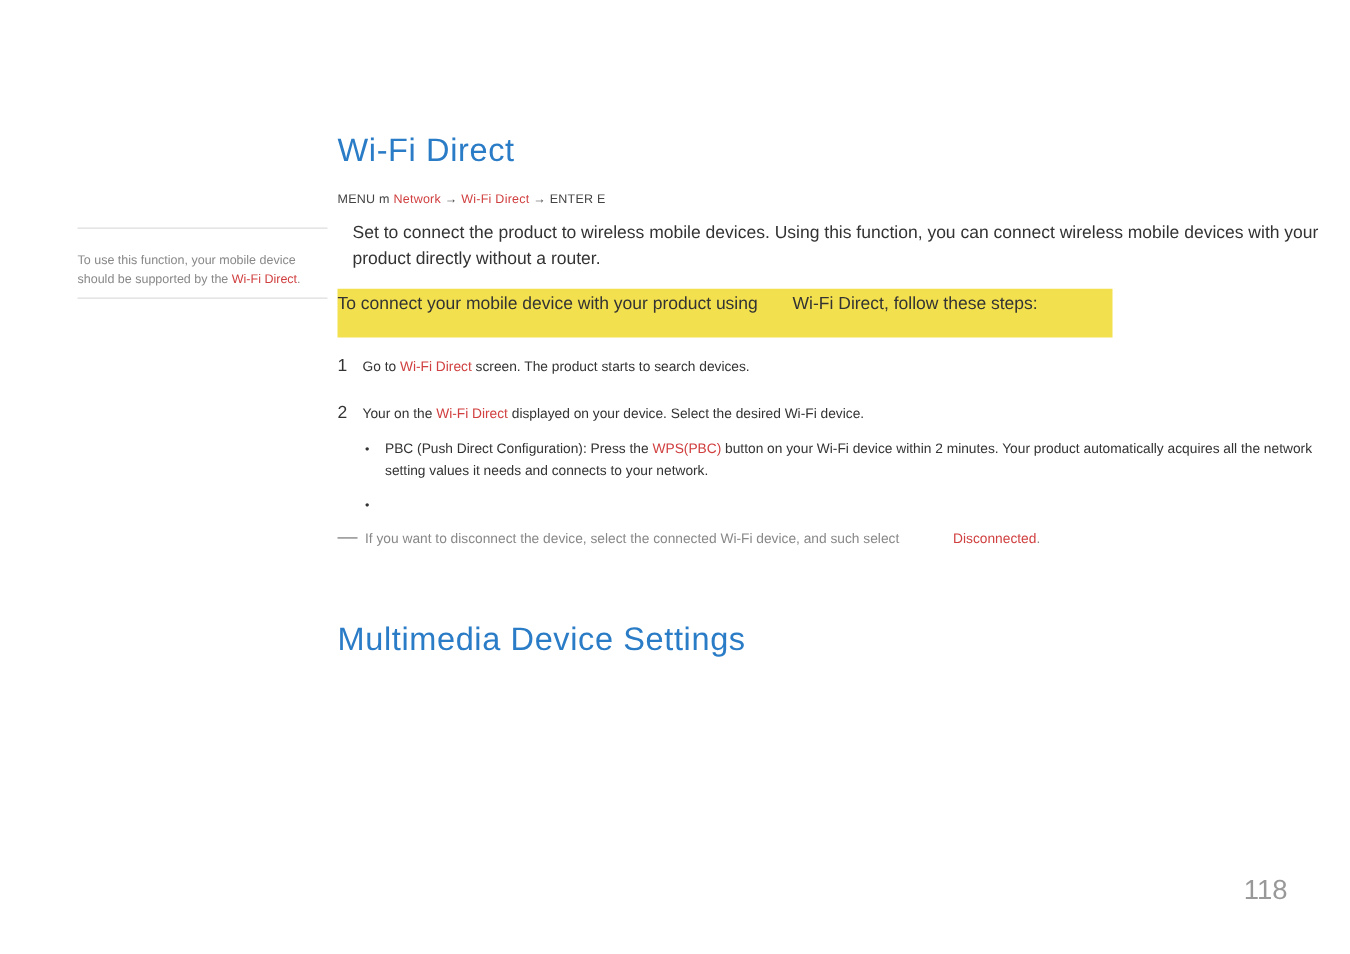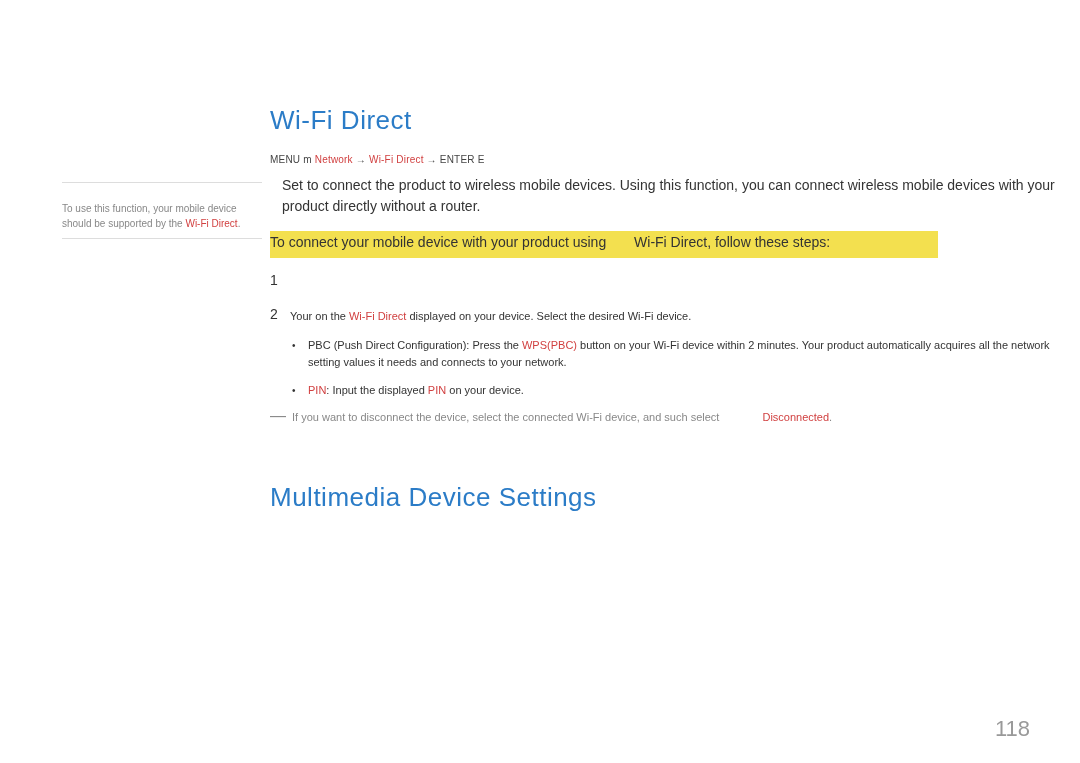--- a/index.html
+++ b/index.html
@@ -67,23 +67,23 @@
       font-size: 14px;
       color: #333;
       line-height: 1.5;
       margin-bottom: 14px;
       margin-left: 12px;
     }
     .instruction-banner {
       background: #f3e04f;
       color: #333;
       font-size: 14px;
-      padding: 3px 6px 8px 0;
+      padding: 3px 6px 20px 0;
       margin-bottom: 14px;
-      width: 668px;
+      width: 620px;
     }
     .instruction-banner .wifi-direct {
       margin-left: 24px;
     }
     .steps {
       margin-bottom: 16px;
     }
     .step {
       display: flex;
       align-items: flex-start;
@@ -140,21 +140,21 @@
       color: #888;
       line-height: 0.9;
     }
     .note-line .red {
       color: #d14040;
       padding-left: 40px;
     }
     .page-number {
       position: absolute;
       right: 50px;
-      bottom: 21px;
+      bottom: 38px;
       font-size: 22px;
       color: #999;
       font-weight: 300;
     }
   </style>
 </head>
 <body>
 
 <div class="page">
 
@@ -175,41 +175,41 @@
 
     <div class="body-text">Set to connect the product to wireless mobile devices. Using this function, you can connect wireless mobile devices with your product directly without a router.</div>
 
     <div class="instruction-banner">
       <span>To connect your mobile device with your product using </span><span class="wifi-direct">Wi-Fi Direct</span><span>, follow these steps:</span>
     </div>
 
     <div class="steps">
       <div class="step">
         <div class="step-number">1</div>
+        <div class="step-text">
+          <span>Go to </span><span class="red">Wi-Fi Direct</span><span> screen. The product starts to search devices.</span>
+        </div>
       </div>
       <div class="step">
         <div class="step-number">2</div>
         <div class="step-text">
           <span>Your on the </span><span class="red">Wi-Fi Direct</span><span> displayed on your device. Select the desired Wi-Fi device.</span>
         </div>
       </div>
     </div>
 
     <div class="sub-bullets">
       <div class="sub-bullet">
         <div class="bullet-mark">•</div>
         <div>
           <span>PBC (Push Direct Configuration): Press the </span><span class="red">WPS(PBC)</span><span> button on your Wi-Fi device within 2 minutes. Your product automatically acquires all the network setting values it needs and connects to your network.</span>
         </div>
       </div>
       <div class="sub-bullet">
         <div class="bullet-mark">•</div>
-        <div>
-          <span class="red">PIN</span><span>: Input the displayed </span><span class="red">PIN</span><span> on your device.</span>
-        </div>
       </div>
     </div>
 
     <div class="note-line">
       <div class="dash">―</div>
       <div>
         <span>If you want to disconnect the device, select the connected Wi-Fi device, and such select </span><span class="red">Disconnected</span><span>.</span>
       </div>
     </div>
 

